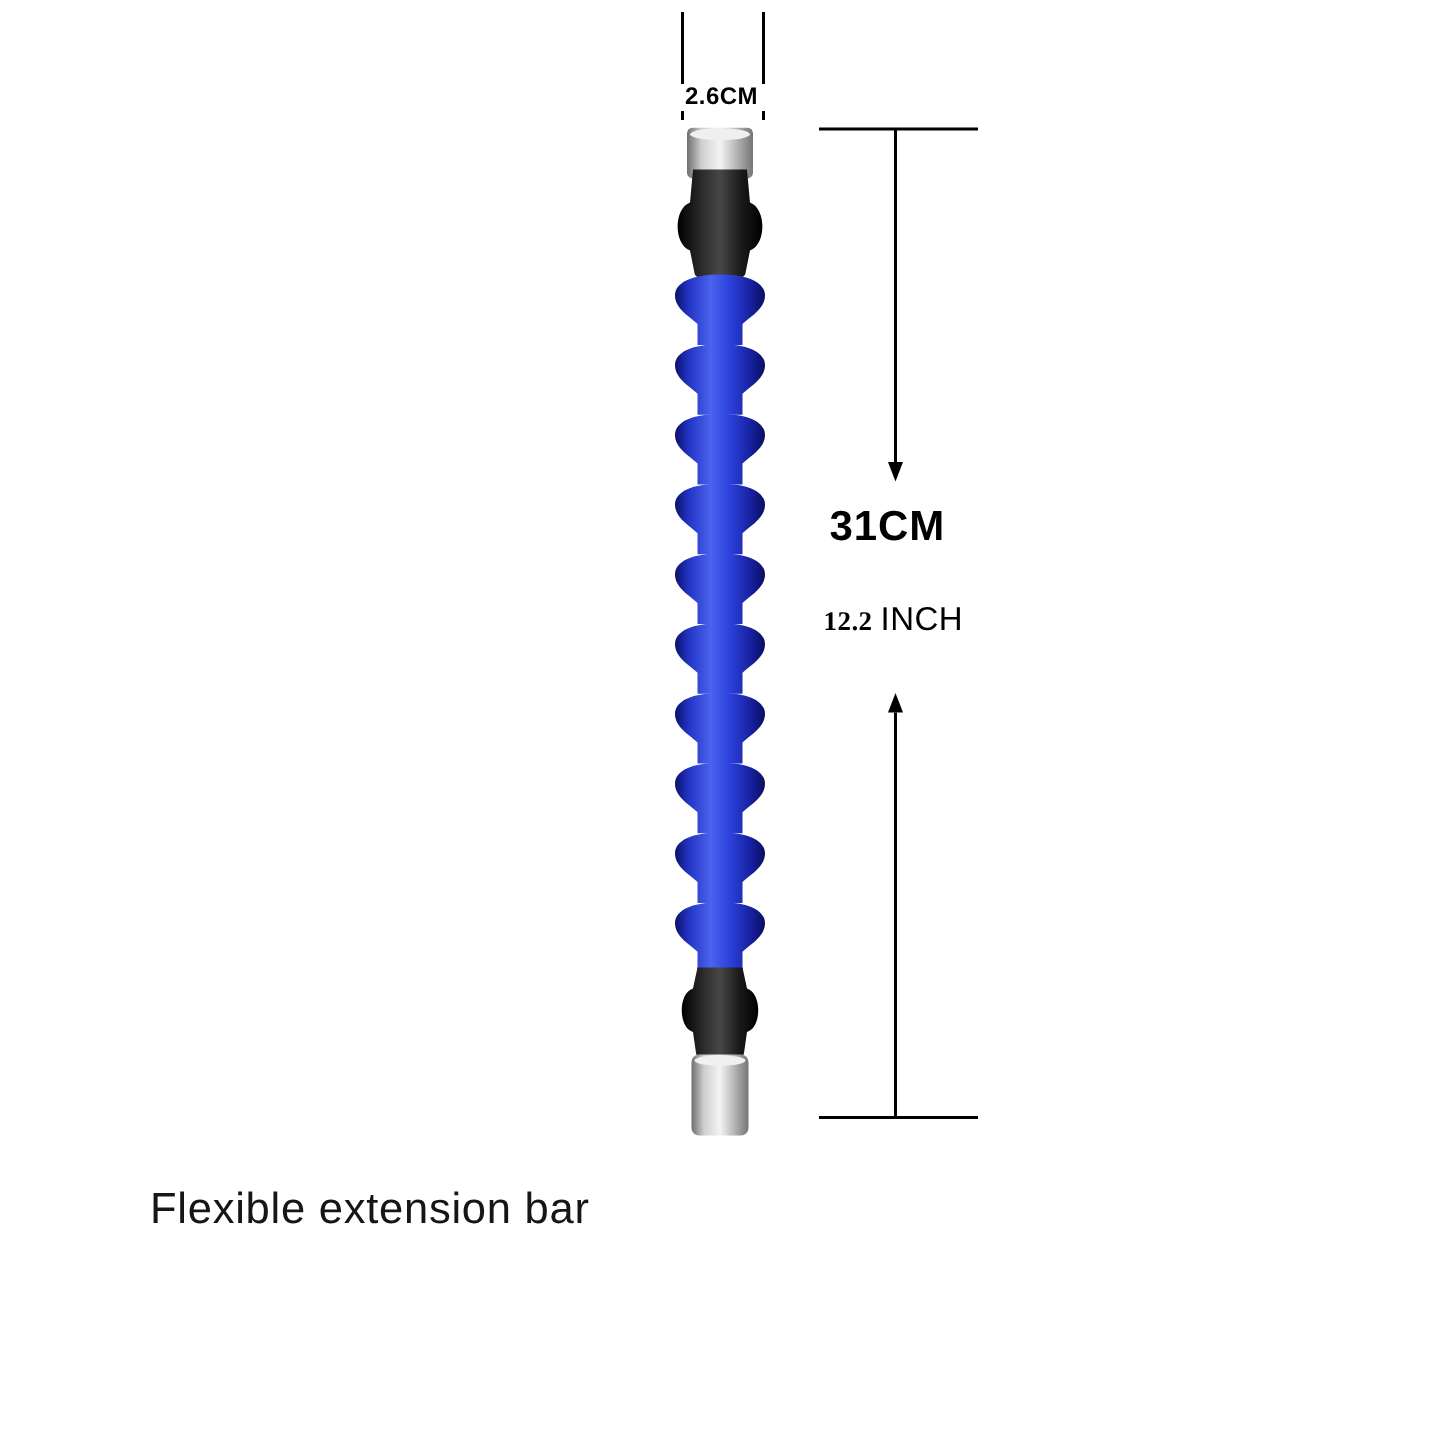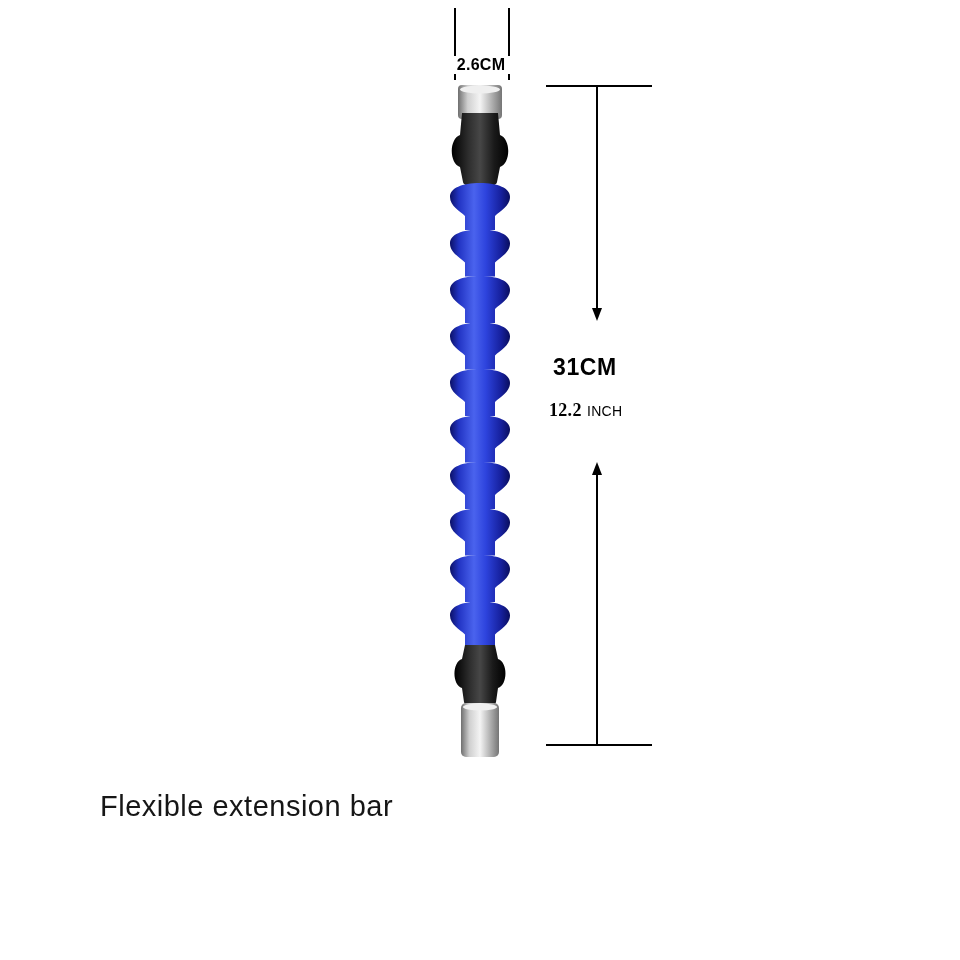--- a/index.html
+++ b/index.html
@@ -10,24 +10,24 @@
   .vline{position:absolute;width:1.5px;background:#000;}
   .hline{position:absolute;height:1.5px;background:#000;}
   .arrow-down{position:absolute;width:0;height:0;
     border-left:5px solid transparent;border-right:5px solid transparent;border-top:13px solid #000;}
   .arrow-up{position:absolute;width:0;height:0;
     border-left:5px solid transparent;border-right:5px solid transparent;border-bottom:13px solid #000;}
   .width-label{
     position:absolute;left:452px;top:56px;width:58px;text-align:center;
     font-size:16px;font-weight:bold;background:#fff;letter-spacing:0.3px;
   }
-  .dim-cm{position:absolute;left:553px;top:354px;font-size:23px;font-weight:bold;letter-spacing:0.6px;}
+  .dim-cm{position:absolute;left:553px;top:335px;font-size:28px;font-weight:bold;letter-spacing:0.6px;}
   .dim-inch{position:absolute;left:549px;top:400px;font-size:18px;letter-spacing:0.3px;}
   .dim-inch .val{font-weight:bold;font-family:Liberation Serif, serif;}
-  .dim-inch .unit{font-weight:normal;font-size:14px;}
+  .dim-inch .unit{font-weight:normal;font-size:22px;}
   .caption{
     position:absolute;left:100px;top:790px;width:860px;text-align:left;
     font-size:29px;font-weight:400;color:#161616;letter-spacing:0.5px;
   }
   .product{position:absolute;left:420px;top:85px;}
 </style>
 </head>
 <body>
 
 <div class="canvas">

